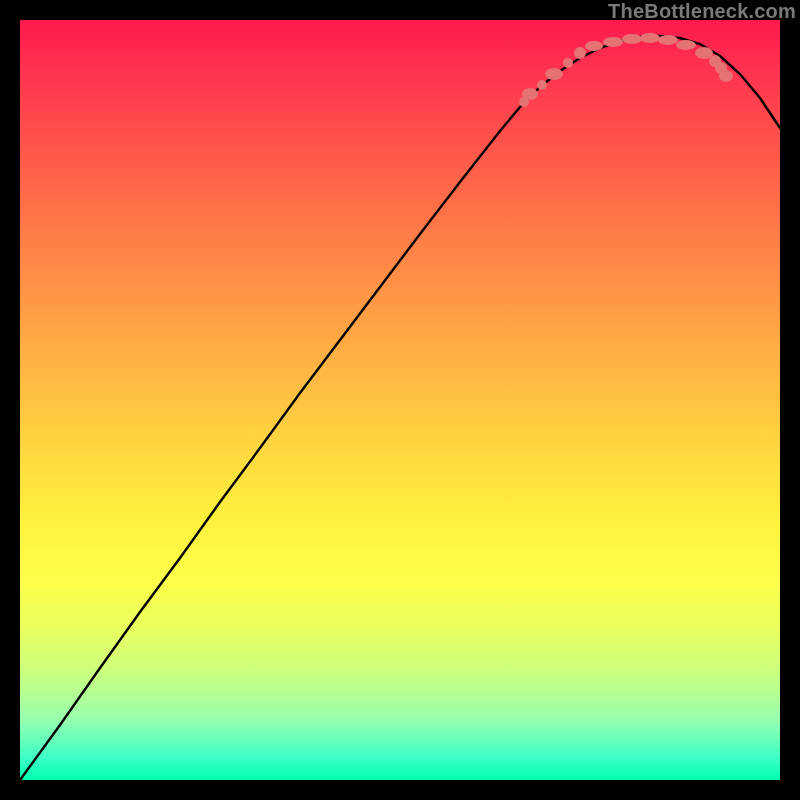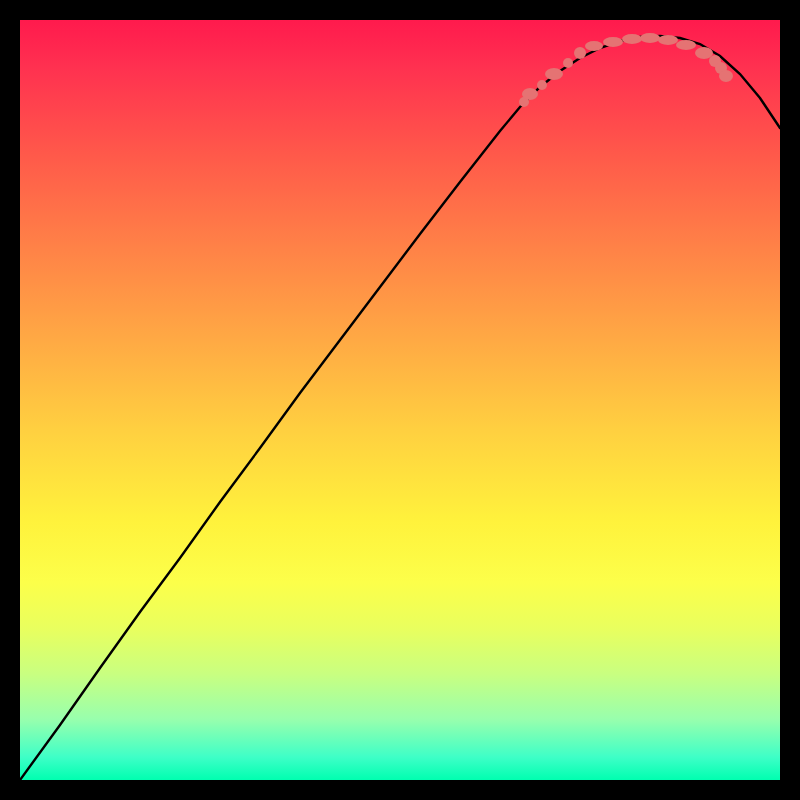--- a/index.html
+++ b/index.html
@@ -75,13 +75,14 @@
           <ellipse cx="648" cy="20" rx="10" ry="5" fill="#e57373"></ellipse>
           <ellipse cx="666" cy="25" rx="10" ry="5" fill="#e57373"></ellipse>
           <ellipse cx="684" cy="33" rx="9" ry="6" fill="#e57373"></ellipse>
           <ellipse cx="695" cy="41" rx="6" ry="6" fill="#e57373"></ellipse>
           <ellipse cx="701" cy="48" rx="6" ry="6" fill="#e57373"></ellipse>
           <ellipse cx="706" cy="56" rx="7" ry="6" fill="#e57373"></ellipse>
         </g>
     </svg>
   </div>
 
+  <div class="watermark">TheBottleneck.com</div>
 </div>
 
 </body></html>

